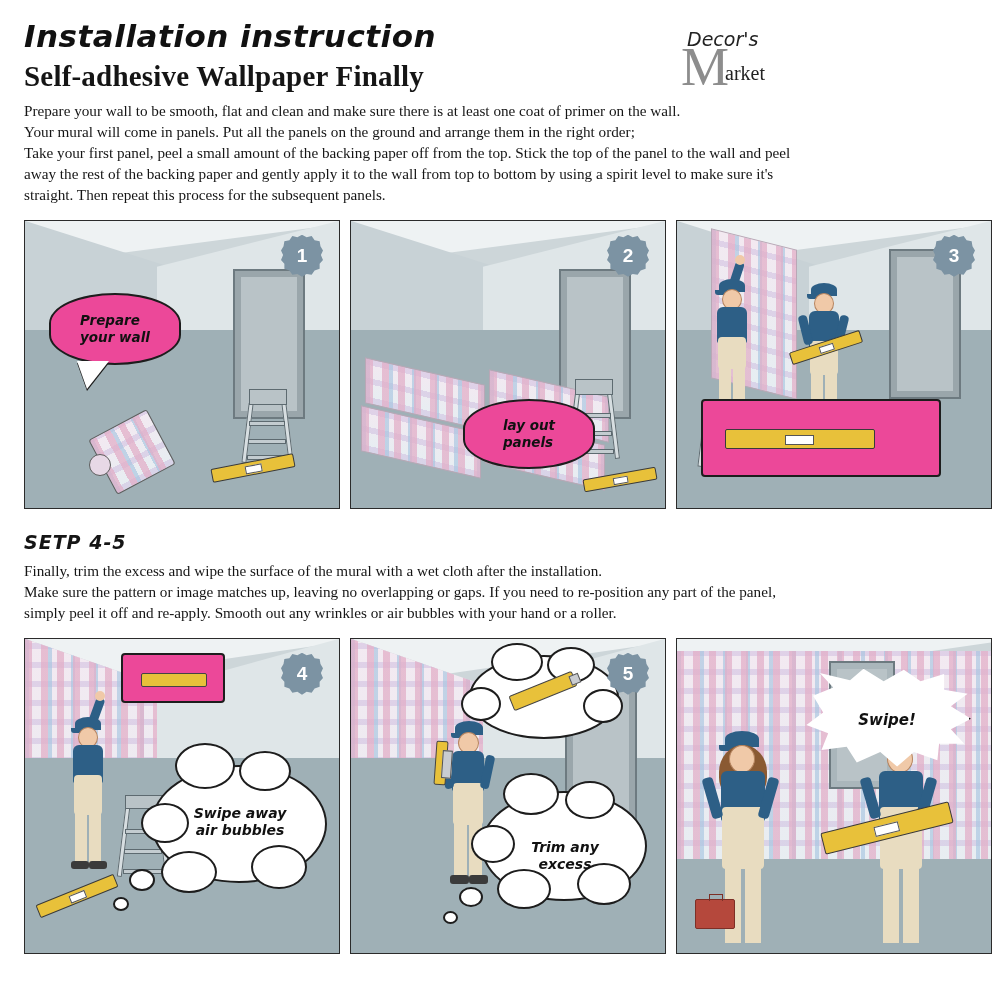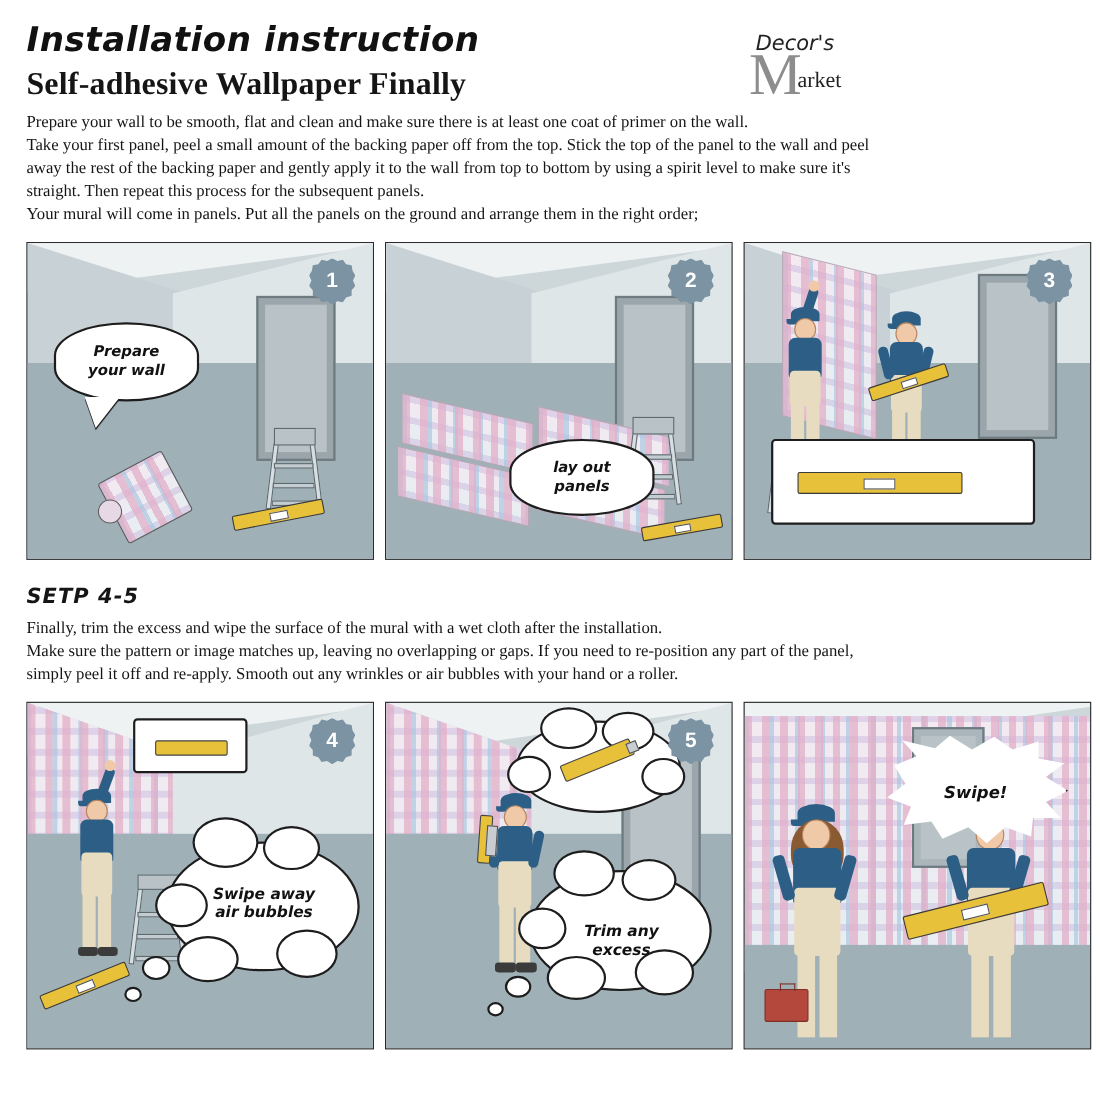--- a/index.html
+++ b/index.html
@@ -114,24 +114,24 @@
     font-family:"Liberation Sans", sans-serif;
     font-weight:bold; font-size:19px;
     display:flex; align-items:center; justify-content:center;
     background:#7c93a3;
     clip-path: polygon(50% 0%,61% 6%,73% 3%,80% 13%,92% 15%,94% 27%,100% 37%,95% 48%,100% 60%,92% 69%,92% 81%,80% 85%,73% 95%,61% 93%,50% 100%,39% 93%,27% 95%,20% 85%,8% 81%,8% 69%,0% 60%,5% 48%,0% 37%,6% 27%,8% 15%,20% 13%,27% 3%,39% 6%);
   }
 
   
   .bubble {
     position:absolute;
-    background:#ffffff; border:2px solid #1d1d1d;
+    background:#ec4899; border:2px solid #1d1d1d;
     font-family:"DejaVu Sans", sans-serif;
     font-weight:bold; font-style:italic;
-    font-size:13.5px; line-height:1.22; text-align:center;
+    font-size:13.5px; line-height:1.22; 
     color:#111;
     display:flex; align-items:center; justify-content:center;
     padding:8px 10px;
   }
   .bubble.oval { border-radius:50%/42%; }
   .bubble.rect { border-radius:4px; }
   .bubble .tail {
     position:absolute; width:0; height:0;
   }
   .cloud {
@@ -187,22 +187,22 @@
 
     <div class="logo">
       <span class="big-m">M</span>
       <span class="decor">Decor's</span>
       <span class="arket">arket</span>
     </div>
   </div>
 
   <div class="para">
     <p>Prepare your wall to be smooth, flat and clean and make sure there is at least one coat of primer on the wall.</p>
+    <p>Your mural will come in panels. Put all the panels on the ground and arrange them in the right order;</p>
     <p>Take your first panel, peel a small amount of the backing paper off from the top. Stick the top of the panel to the wall and peel away the rest of the backing paper and gently apply it to the wall from top to bottom by using a spirit level to make sure it's straight. Then repeat this process for the subsequent panels.</p>
-    <p>Your mural will come in panels. Put all the panels on the ground and arrange them in the right order;</p>
   </div>
 
   <div class="row">
 
     <div class="panel">
       <div class="ceiling"></div>
       <div class="wall-left"></div>
       <div class="wall-right"></div>
       <div class="floor"></div>
       <div class="door" style="left:208px; top:48px;">

